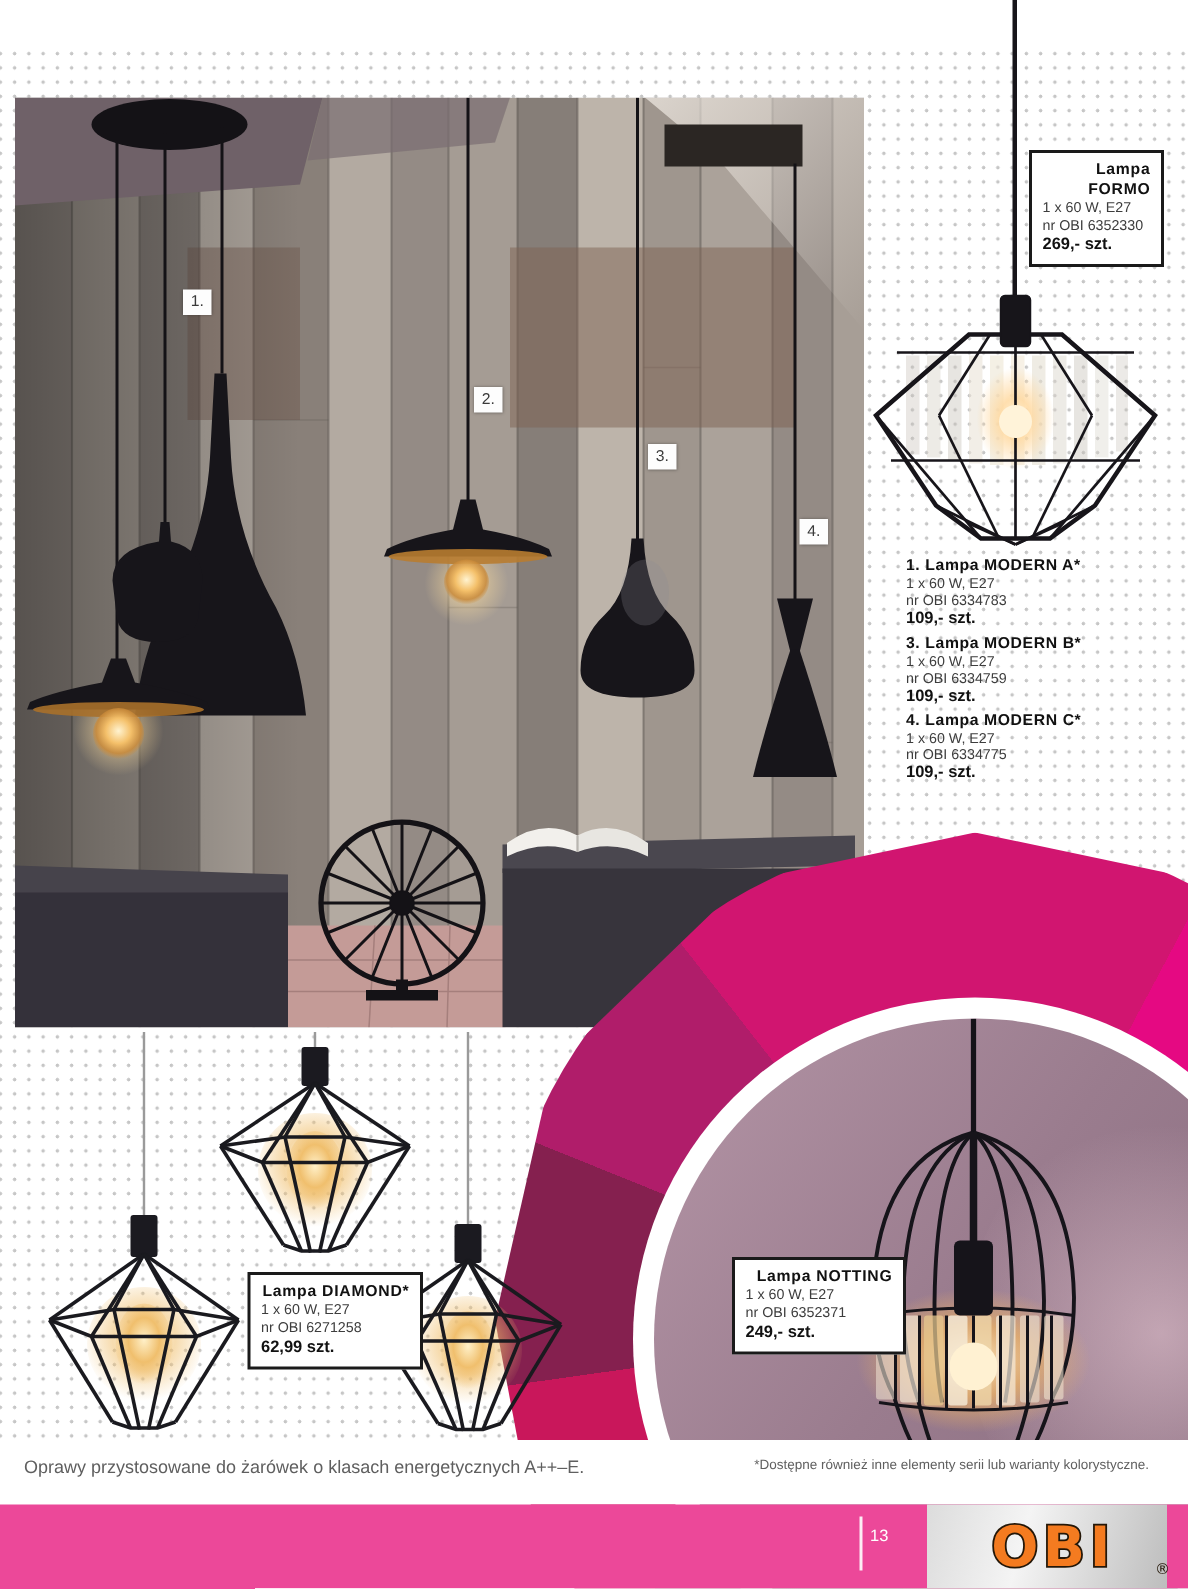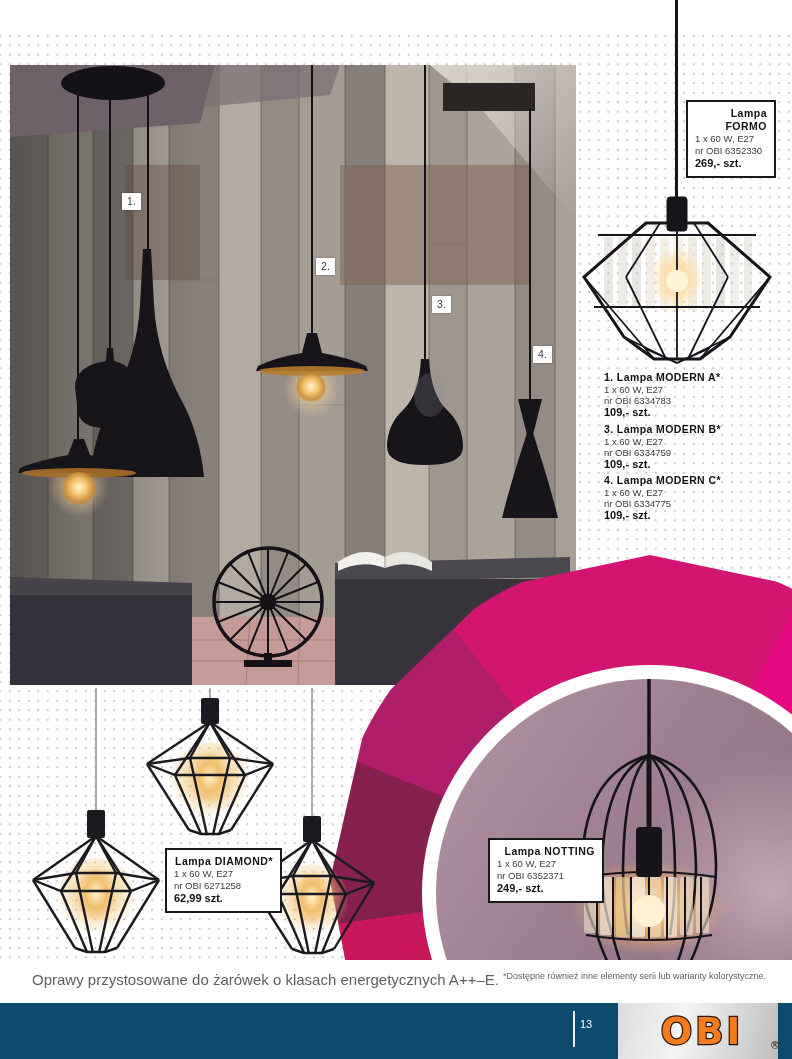--- a/index.html
+++ b/index.html
@@ -35,23 +35,23 @@
   .white-ring{position:absolute;left:422px;top:665px;width:456px;height:456px;border-radius:50%;background:#fff;z-index:2;}
   .photo-circle{position:absolute;left:436px;top:679px;width:428px;height:428px;border-radius:50%;overflow:hidden;z-index:2;
     background:linear-gradient(125deg,#b495a6 0%,#a3literal 0%,#9a7c8e 45%,#83687a 100%);
     background:linear-gradient(125deg,#b495a6 0%,#9a7c8e 45%,#83687a 100%);}
   .photo-circle .sheen{position:absolute;right:-40px;top:60px;width:260px;height:300px;border-radius:50%;
     background:radial-gradient(circle,rgba(236,205,216,.55),rgba(236,205,216,0) 70%);}
   
   .dl{position:absolute;z-index:2;}
   
   .footnote-strip{position:absolute;left:0;top:960px;width:792px;height:43px;background:#fff;z-index:5;}
-  .footnote-left{position:absolute;left:32px;top:11px;font-size:15px;color:#5f5f5f;}
+  .footnote-left{position:absolute;left:16px;top:11px;font-size:12px;color:#5f5f5f;}
   .footnote-right{position:absolute;right:26px;top:11px;font-size:9px;color:#5f5f5f;}
-  .bottom-bar{position:absolute;left:0;top:1003px;width:792px;height:56px;z-index:5;background:#0c4a6e;}
+  .bottom-bar{position:absolute;left:0;top:1003px;width:792px;height:56px;z-index:5;background:#ec4899;}
   .logo-area{position:absolute;left:618px;top:0;width:160px;height:56px;
     background:linear-gradient(105deg,#dcdcdc 0%,#f4f4f4 40%,#bdbdbd 100%);}
   .page-line{position:absolute;left:573px;top:8px;width:2px;height:36px;background:rgba(255,255,255,.9);}
   .page-num{position:absolute;left:580px;top:15px;color:#fff;font-size:11px;}
 </style>
 </head>
 <body>
 
 <div id="page">
 

